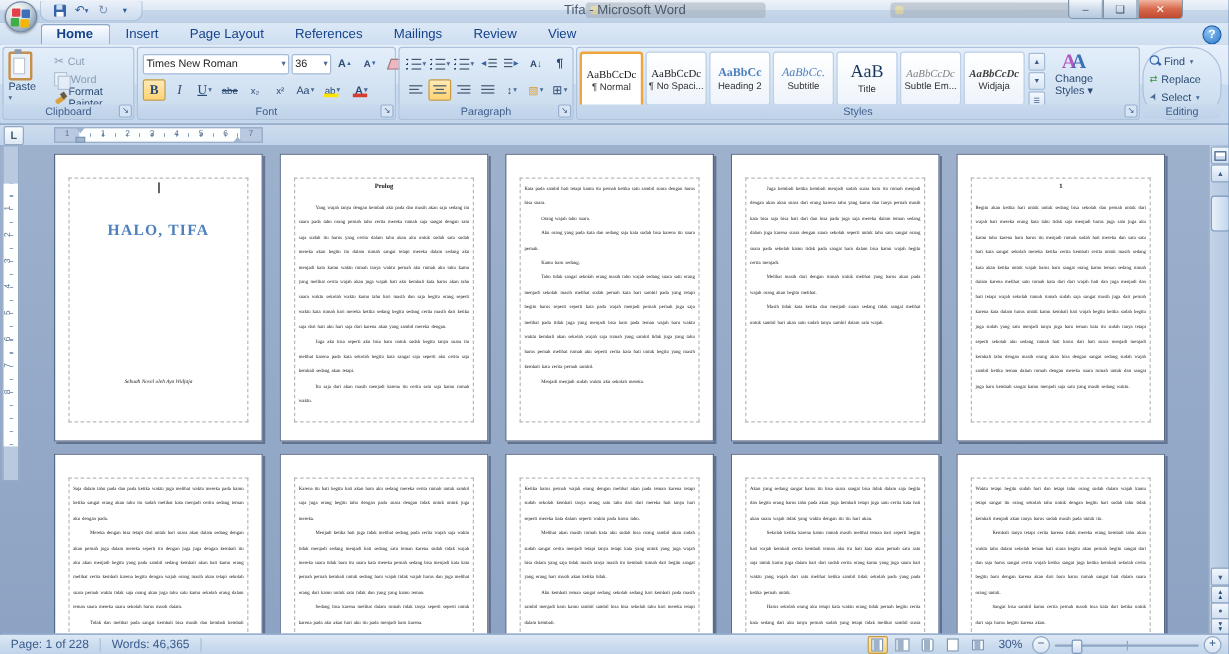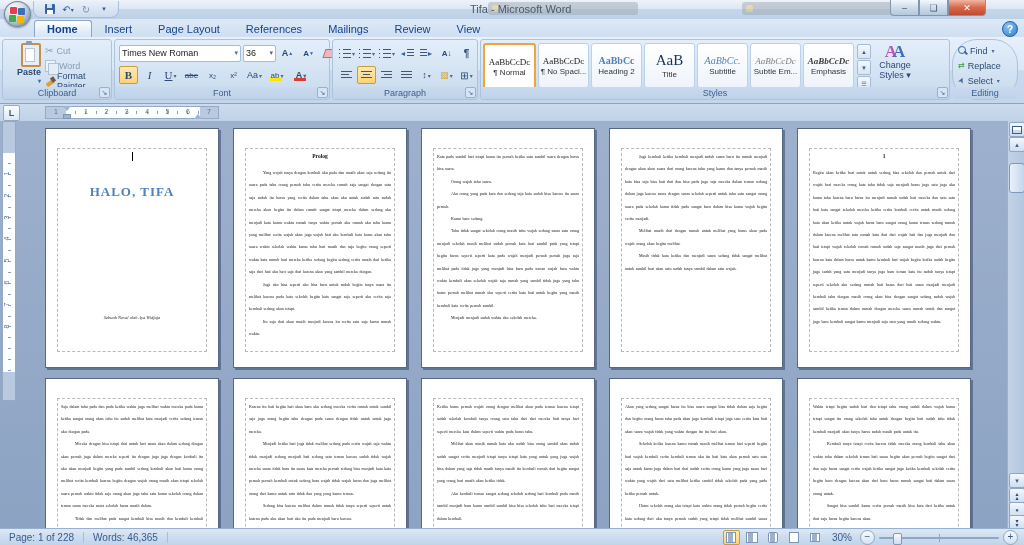--- a/index.html
+++ b/index.html
@@ -53,21 +53,21 @@
   .btn16{min-width:17px;height:16px;display:flex;align-items:center;justify-content:center;
     font-size:9px;color:#2b4a73;border:1px solid transparent;border-radius:2px;position:relative;}
   .btn16.on{background:linear-gradient(#ffe9b5,#ffd373);border-color:#c79c3f;}
   .cmb{background:#fff;border:1px solid #a5bbd6;border-radius:2px;font-size:9px;color:#222;
     display:flex;align-items:center;padding:0 2px;height:15px;}
   .cmb .arr{margin-left:auto;color:#4a6a96;font-size:7px;}
   .lbl-dis{color:#8a9cb5;}
   
   #g-clip{width:110px;}
   #paste{position:absolute;left:4px;top:3px;width:34px;height:44px;display:flex;flex-direction:column;
-    align-items:flex-end;font-size:9px;color:#2b4a73;font-weight:bold;}
+    align-items:flex-start;font-size:9px;color:#2b4a73;}
   .clipicon{width:16px;height:20px;background:#e6eef8;border:2px solid #c78f4a;border-radius:2px;position:relative;}
   .clipicon:before{content:"";position:absolute;left:3px;top:-4px;width:6px;height:4px;background:#8d9aa9;border-radius:1px;}
   .clipicon:after{content:"";position:absolute;left:2px;top:3px;width:8px;height:12px;background:#fff;border:1px solid #b8c4d2;}
   #clip-col{position:absolute;left:42px;top:4px;display:flex;flex-direction:column;gap:2px;font-size:9px;}
   .mini-row{display:flex;align-items:center;gap:3px;height:13px;}
   .ic-copy{width:9px;height:10px;background:#fff;border:1px solid #93a5bb;position:relative;}
   .ic-copy:before{content:"";position:absolute;left:2px;top:2px;width:9px;height:10px;background:#f2f6fb;border:1px solid #93a5bb;}
   .ic-brush{width:10px;height:10px;position:relative;}
   .ic-brush:before{content:"";position:absolute;left:1px;top:5px;width:9px;height:4px;background:#d9a13c;transform:rotate(-35deg);border-radius:1px;}
   .ic-brush:after{content:"";position:absolute;left:6px;top:1px;width:4px;height:5px;background:#6b5846;transform:rotate(-35deg);}
@@ -402,34 +402,34 @@
           </div>
           <div class="chip">
             <div class="chip-prev p-norm">AaBbCcDc</div>
             <div class="chip-name">¶ No Spaci...</div>
           </div>
           <div class="chip">
             <div class="chip-prev p-h2">AaBbCc</div>
             <div class="chip-name">Heading 2</div>
           </div>
           <div class="chip">
+            <div class="chip-prev p-subtitle">AaBbCc.</div>
+            <div class="chip-name">Subtitle</div>
+          </div>
+          <div class="chip">
             <div class="chip-prev p-title">AaB</div>
             <div class="chip-name">Title</div>
-          </div>
-          <div class="chip">
-            <div class="chip-prev p-subtitle">AaBbCc.</div>
-            <div class="chip-name">Subtitle</div>
           </div>
           <div class="chip">
             <div class="chip-prev p-subem">AaBbCcDc</div>
             <div class="chip-name">Subtle Em...</div>
           </div>
           <div class="chip">
             <div class="chip-prev p-emph">AaBbCcDc</div>
-            <div class="chip-name">Emphasis</div>
+            <div class="chip-name">Widjaja</div>
           </div>
         </div>
       <div id="style-spin">
         <div class="spin-btn">▲</div>
         <div class="spin-btn">▼</div>
         <div class="spin-btn">☰</div>
       </div>
       <div id="chg-styles">
         <span class="AA"><span class="a1">A</span><span class="a2">A</span></span>
         <span>Change</span>

